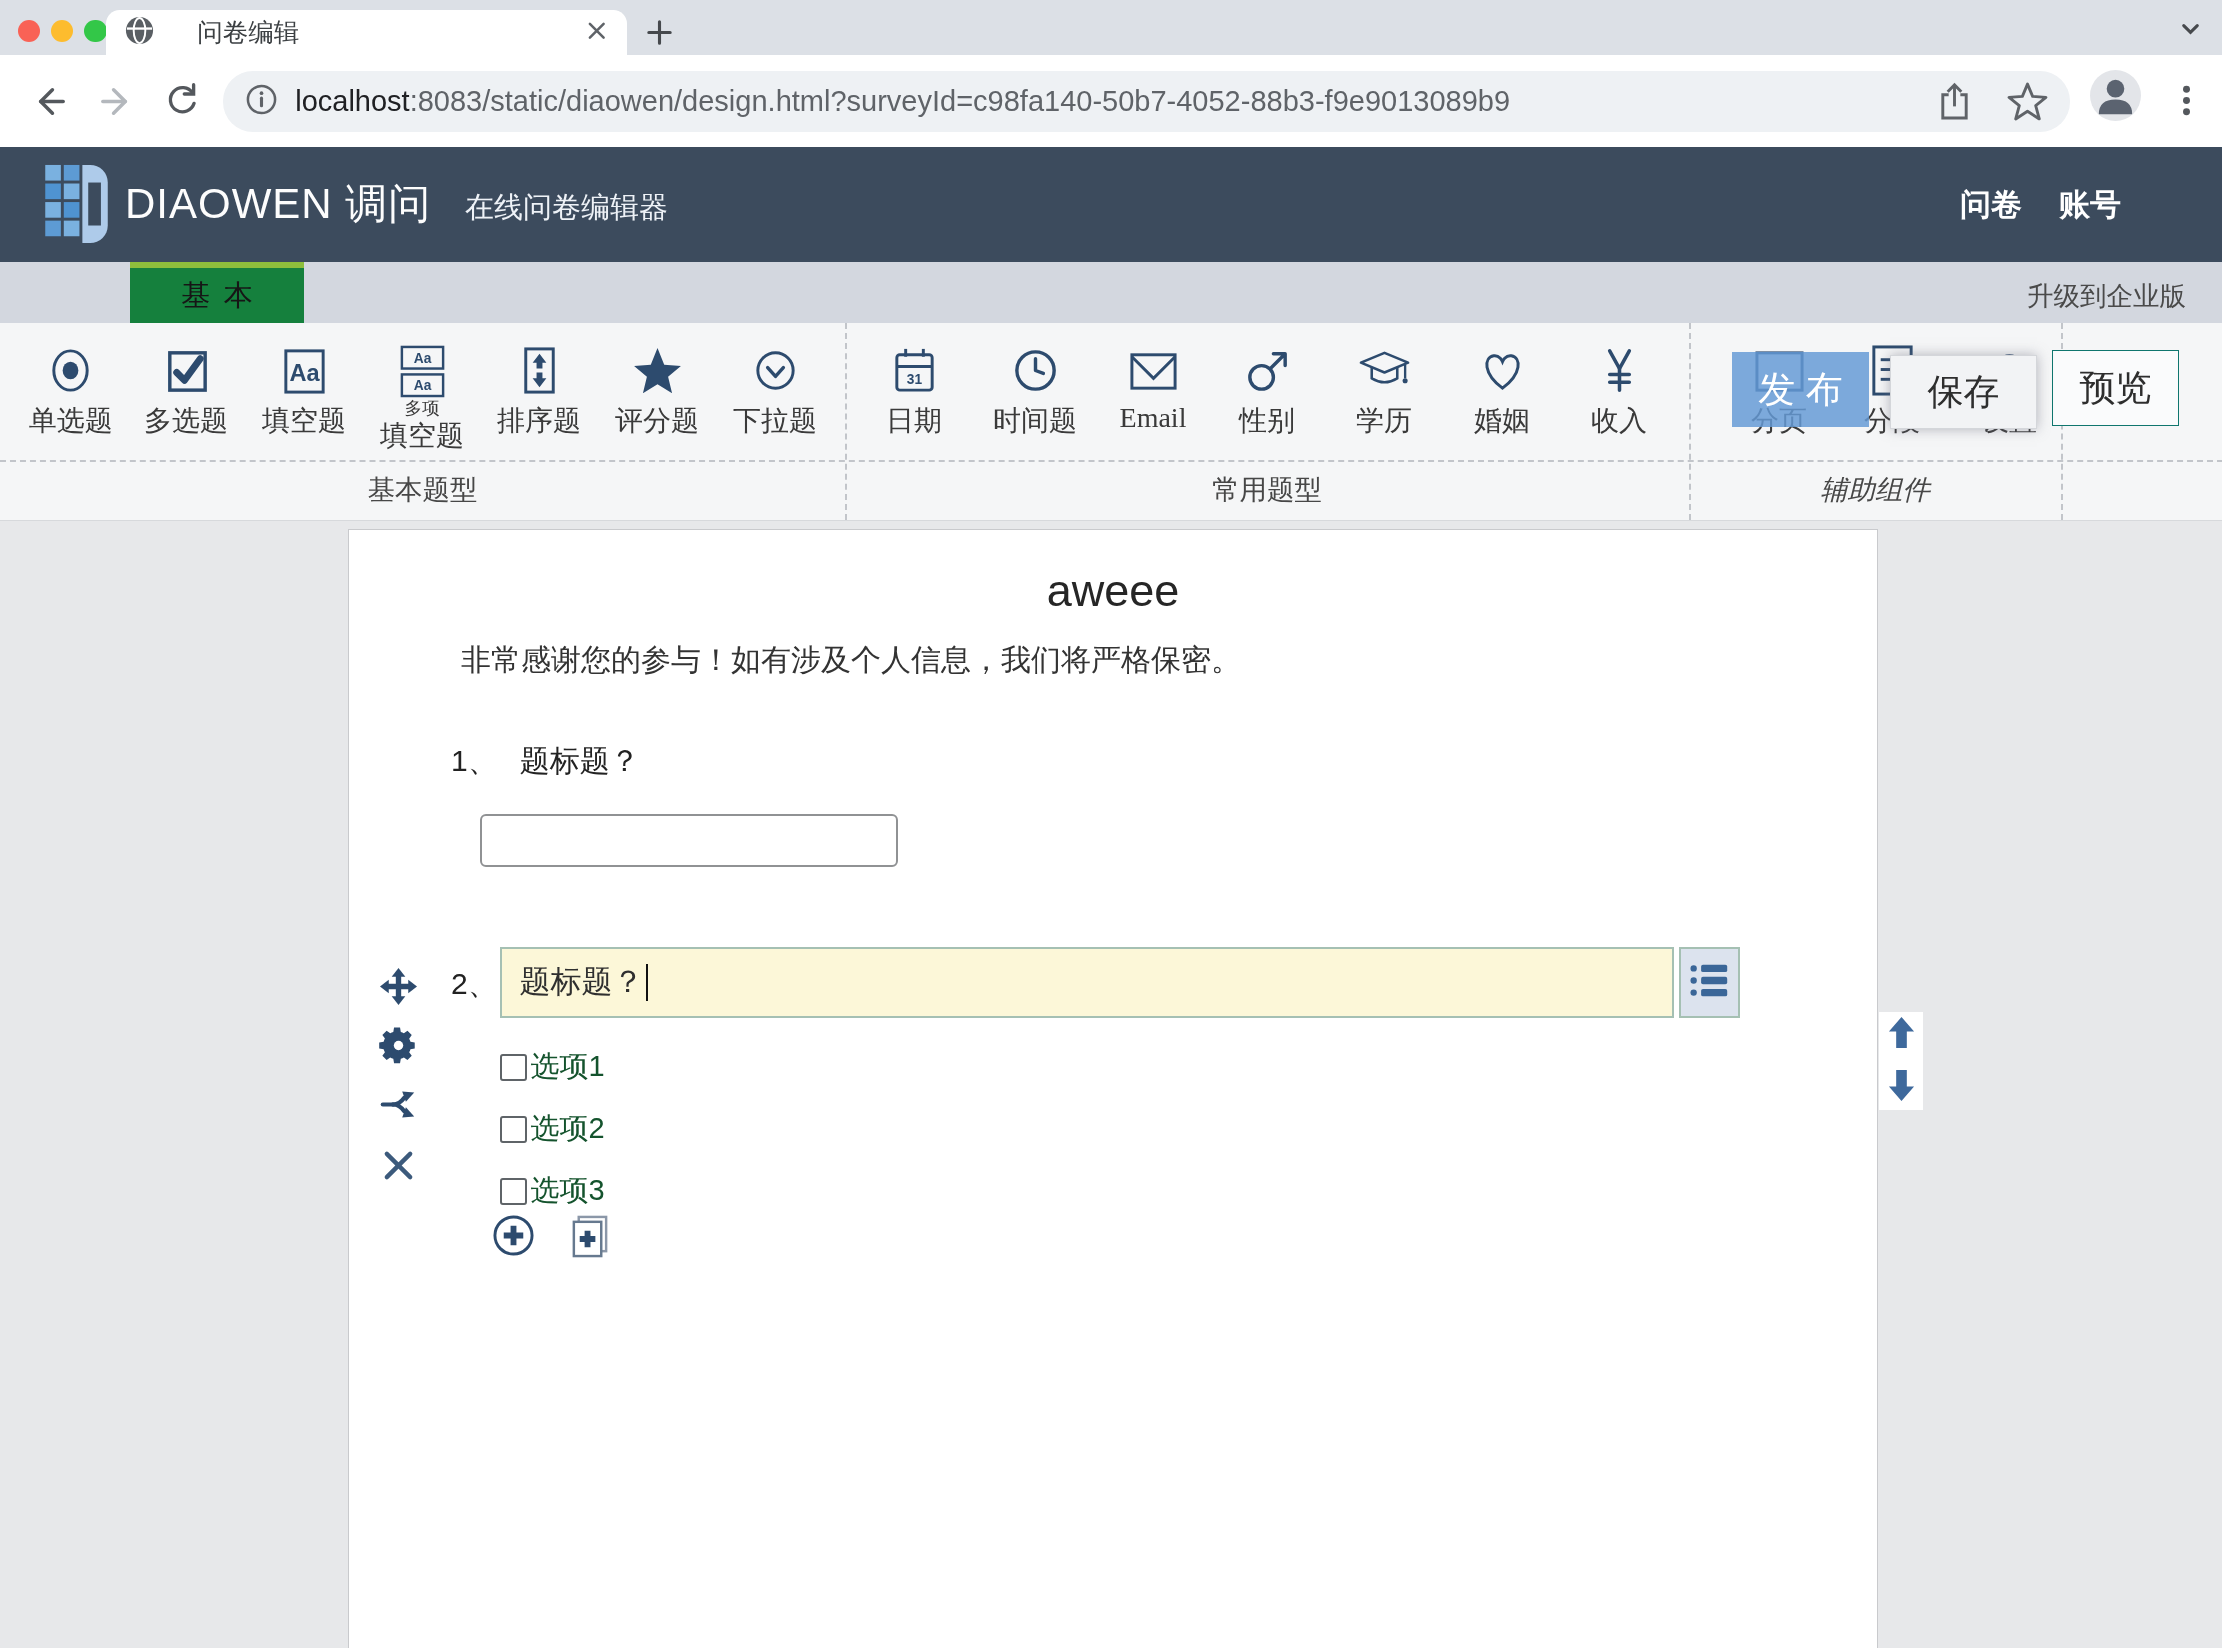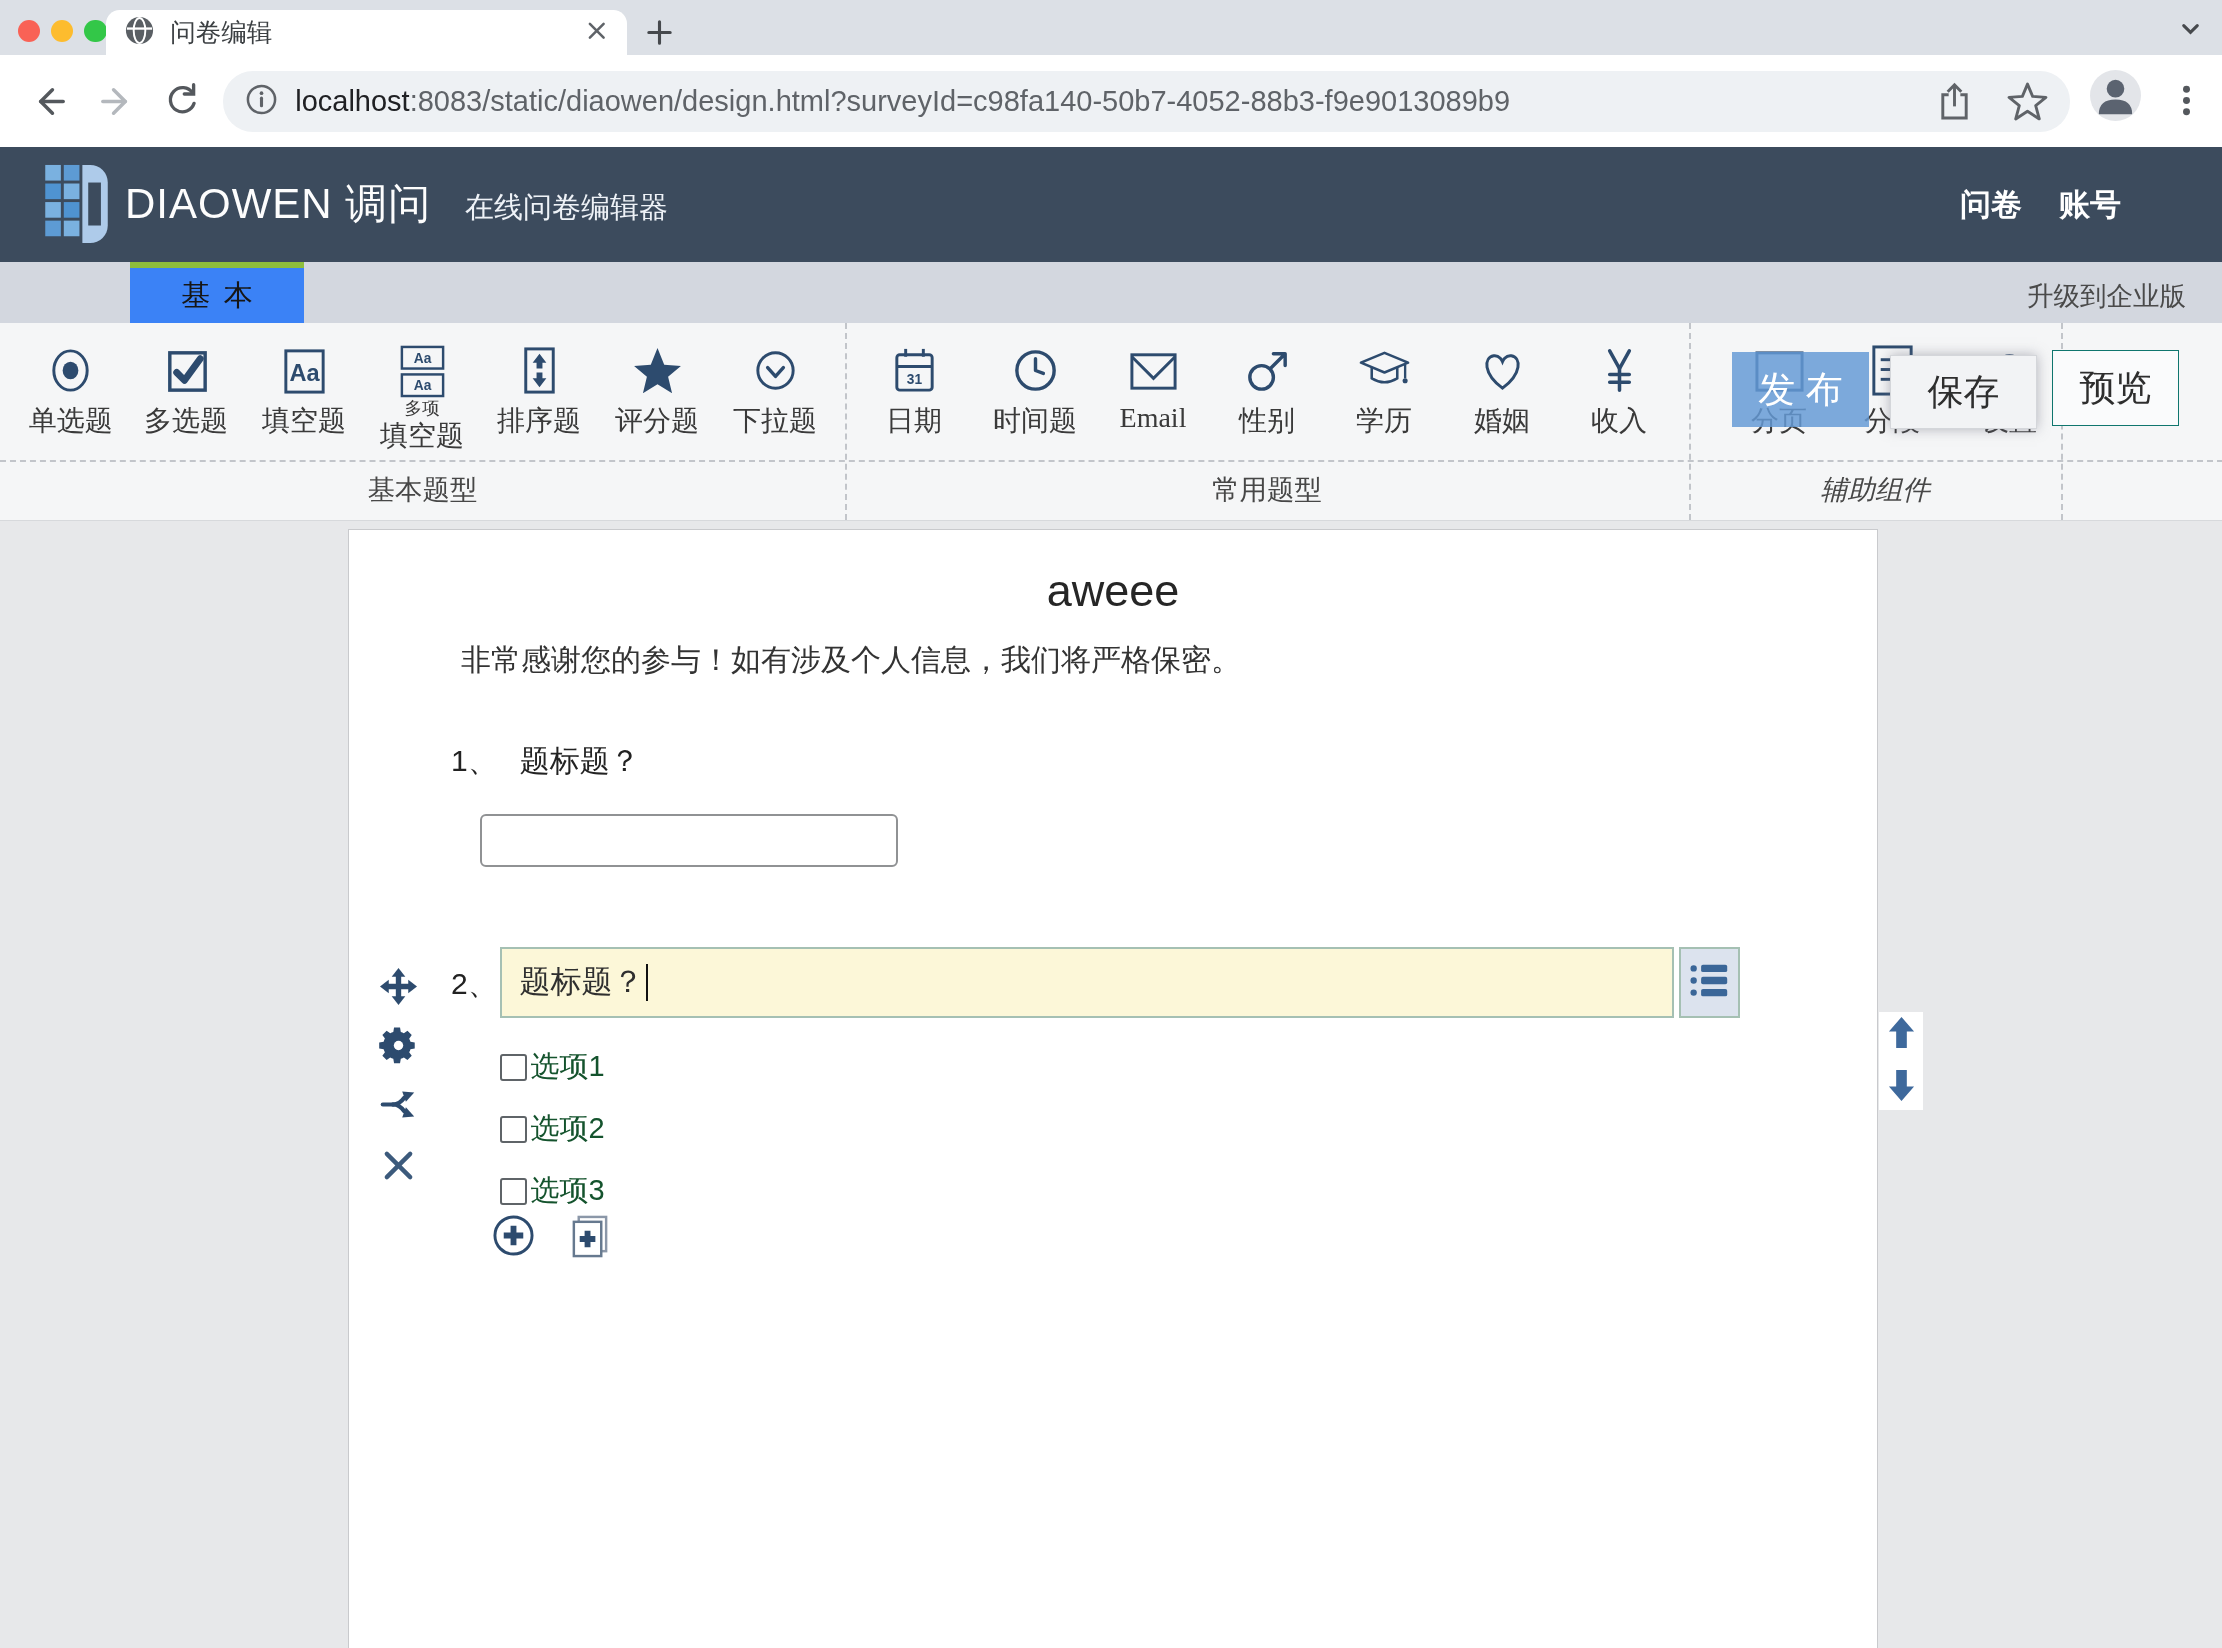--- a/index.html
+++ b/index.html
@@ -6,21 +6,21 @@
   .screen{position:relative;width:2223px;height:1649px;background:#e7e8ea;overflow:hidden;
           font-family:"Liberation Sans","DejaVu Sans",sans-serif;color:#222;}
   .abs{position:absolute;}
 
   
   .tabstrip{position:absolute;left:0;top:0;width:2223px;height:55px;background:#dce0e6;}
   .windots{position:absolute;left:17.6px;top:19.6px;display:flex;gap:10.8px;}
   .windot{width:22.5px;height:22.5px;border-radius:50%;}
   .dot-close{background:#f96256;} .dot-min{background:#fdbc2e;} .dot-zoom{background:#33c748;}
   .btab{position:absolute;left:106px;top:9.8px;width:521px;height:45px;background:#ffffff;
-        border-radius:13.7px 13.7px 0 0;display:flex;align-items:center;padding:0 17.6px;box-sizing:border-box;}
+        border-radius:13.7px 13.7px 0 0;display:flex;align-items:center;padding:0 17.6px;box-sizing:border-box;gap:27px;}
   .btab-title{flex:1;margin-left:15.7px;font-size:25.5px;color:#3c4043;white-space:nowrap;overflow:hidden;}
   .newtab{position:absolute;left:639px;top:11.8px;width:41px;height:41px;display:flex;align-items:center;justify-content:center;}
   .strip-chev{position:absolute;right:15.7px;top:11.8px;width:33px;height:33px;display:flex;align-items:center;justify-content:center;}
 
   .btoolbar{position:absolute;left:0;top:55px;width:2223px;height:92px;background:#ffffff;}
   .navbtn{position:absolute;top:23.5px;width:45px;height:45px;display:flex;align-items:center;justify-content:center;}
   .urlbar{position:absolute;left:223px;top:15.7px;width:1847px;height:61px;background:#eef1f4;border-radius:30px;
           display:flex;align-items:center;padding:0 21.6px;box-sizing:border-box;}
   .urltext{margin-left:17.6px;font-size:29px;white-space:nowrap;overflow:hidden;flex:1;}
   .url-host{color:#202124;} .url-rest{color:#5f6368;}
@@ -29,21 +29,21 @@
   .menu-dots{position:absolute;left:2166px;top:24.5px;}
 
   
   .appheader{position:absolute;left:0;top:147px;width:2223px;height:115px;background:#3c4b5d;}
   .brand{position:absolute;left:125px;top:29px;font-size:42px;color:#fdfdfd;letter-spacing:1px;font-weight:500;white-space:nowrap;}
   .product{position:absolute;left:465px;top:41px;font-size:29px;color:#eef2f7;font-weight:500;white-space:nowrap;}
   .hnav{position:absolute;right:102px;top:37px;display:flex;gap:37px;font-size:31px;color:#fff;font-weight:600;}
 
   
   .apptabs{position:absolute;left:0;top:262px;width:2223px;height:62px;background:#d3d7df;}
-  .tab-basic{position:absolute;left:130px;top:0;width:174px;height:62px;background:#3b82f6;border-top:6.9px solid #8ebe3c;
+  .tab-basic{position:absolute;left:130px;top:0;width:174px;height:62px;background:#15803d;border-top:6.9px solid #8ebe3c;
              box-sizing:border-box;display:flex;align-items:center;justify-content:center;
              font-size:29px;color:#161616;letter-spacing:13.7px;padding-left:13.7px;}
   .upgrade{position:absolute;right:37px;top:15.7px;font-size:26.5px;color:#4a4a4a;}
 
   
   .qtoolbar{position:absolute;left:0;top:323px;width:2223px;height:198px;background:#f5f6f7;border-bottom:1px solid #d7d9dc;box-sizing:border-box;}
   .vsep{position:absolute;top:0;bottom:0;border-left:2px dashed #c2c5ca;}
   .hsep{position:absolute;left:0;right:0;top:137px;border-top:2px dashed #c2c5ca;}
   .ti{position:absolute;top:9.8px;width:118px;display:flex;flex-direction:column;align-items:center;}
   .ti .ic{height:65px;display:flex;align-items:flex-end;justify-content:center;}

